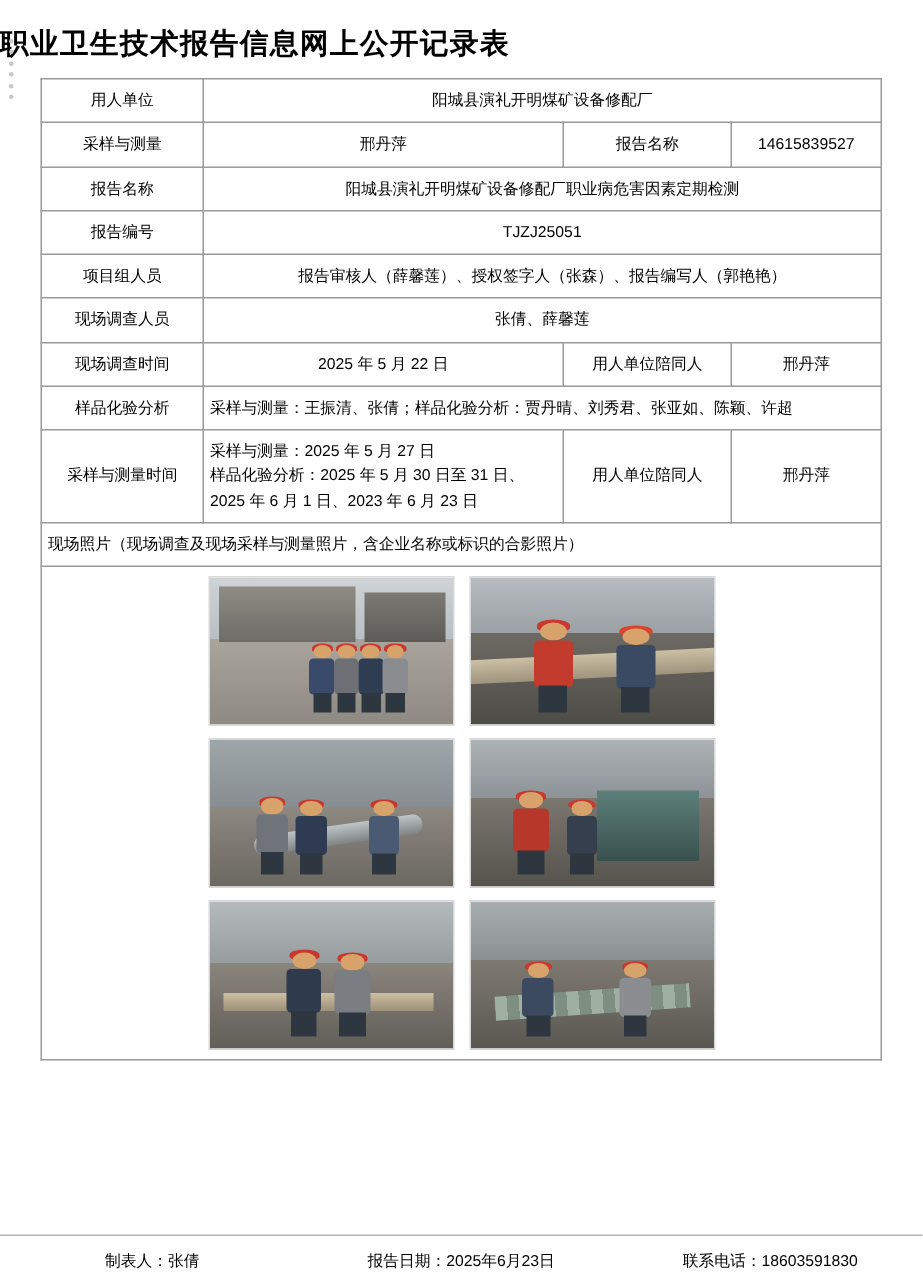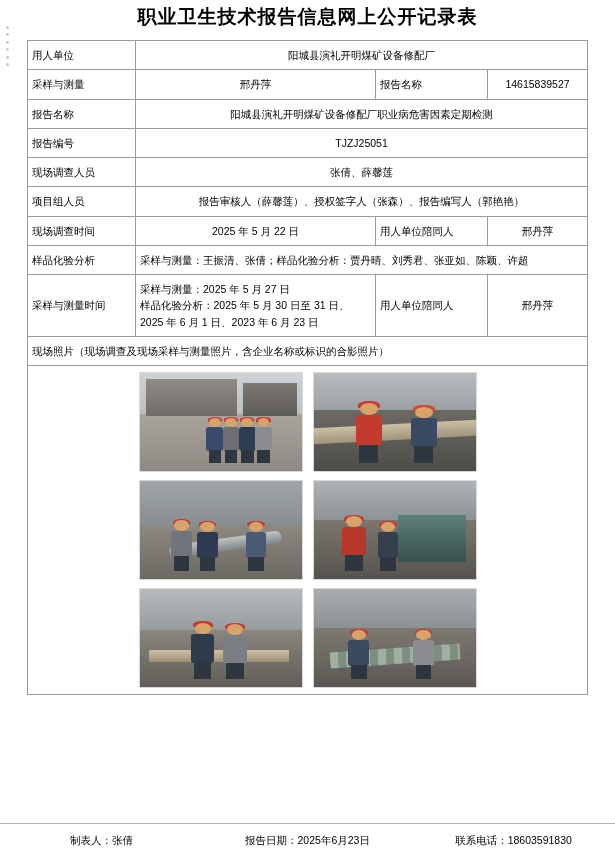--- a/index.html
+++ b/index.html
@@ -33,41 +33,42 @@
     justify-content: space-between;
   }
   .margin-marks span {
     display: block;
     width: 3px;
     height: 3px;
     background: #c8c8c8;
     border-radius: 50%;
   }
   .doc-title {
-    text-align: center;
+    text-align: left;
     font-size: 19px;
     font-weight: bold;
     letter-spacing: 1px;
-    padding: 4px 0 10px 0;
+    padding: 16px 0 10px 0;
     font-family: "DejaVu Sans", "Liberation Sans", sans-serif;
   }
   table.main {
     border-collapse: collapse;
     width: 560px;
     margin: 0 auto;
     table-layout: fixed;
     font-size: 10.5px;
   }
   table.main td {
     border: 1px solid #9a9a9a;
     padding: 6px 4px;
     vertical-align: middle;
     line-height: 1.55;
   }
   .lbl {
+    text-align: center;
     white-space: nowrap;
   }
   .val {
     text-align: center;
   }
   .val-left {
     text-align: left;
     padding-left: 10px;
   }
   .photos-head {
@@ -225,26 +226,26 @@
       </tr>
       <tr>
         <td class="lbl">报告名称</td>
         <td class="val" colspan="3">阳城县演礼开明煤矿设备修配厂职业病危害因素定期检测</td>
       </tr>
       <tr>
         <td class="lbl">报告编号</td>
         <td class="val" colspan="3">TJZJ25051</td>
       </tr>
       <tr>
+        <td class="lbl">项目组人员</td>
+        <td class="val" colspan="3">报告审核人（薛馨莲）、授权签字人（张森）、报告编写人（郭艳艳）</td>
+      </tr>
+      <tr>
         <td class="lbl">现场调查人员</td>
         <td class="val" colspan="3">张倩、薛馨莲</td>
-      </tr>
-      <tr>
-        <td class="lbl">项目组人员</td>
-        <td class="val" colspan="3">报告审核人（薛馨莲）、授权签字人（张森）、报告编写人（郭艳艳）</td>
       </tr>
       <tr>
         <td class="lbl">现场调查时间</td>
         <td class="val">2025 年 5 月 22 日</td>
         <td class="lbl">用人单位陪同人</td>
         <td class="val">邢丹萍</td>
       </tr>
       <tr>
         <td class="lbl">样品化验分析</td>
         <td class="val-left" colspan="3">采样与测量：王振清、张倩；样品化验分析：贾丹晴、刘秀君、张亚如、陈颖、许超</td>

